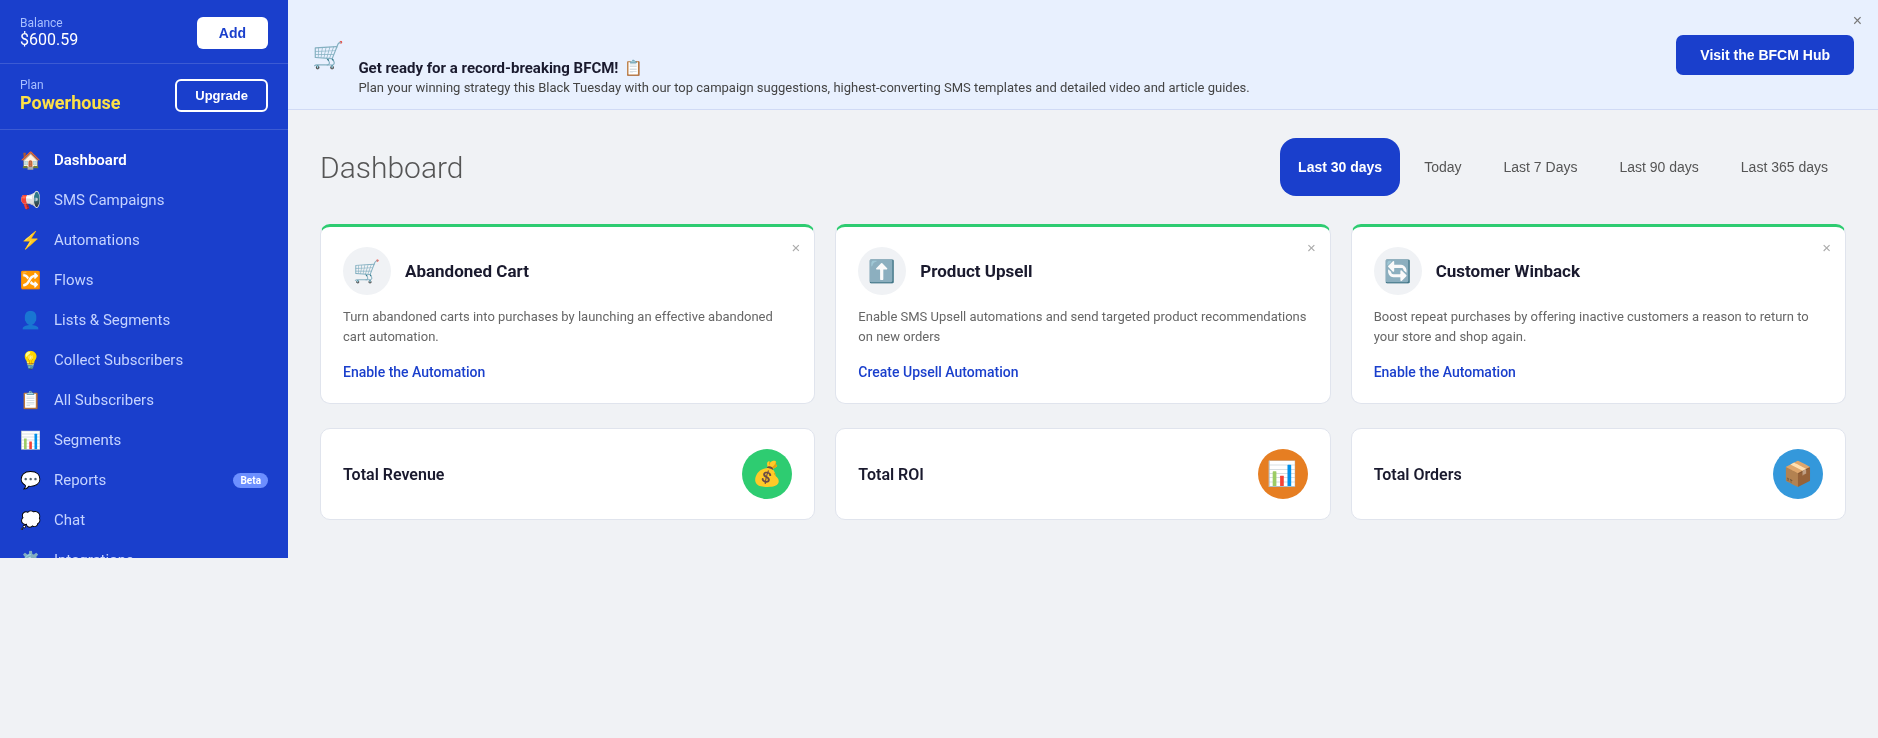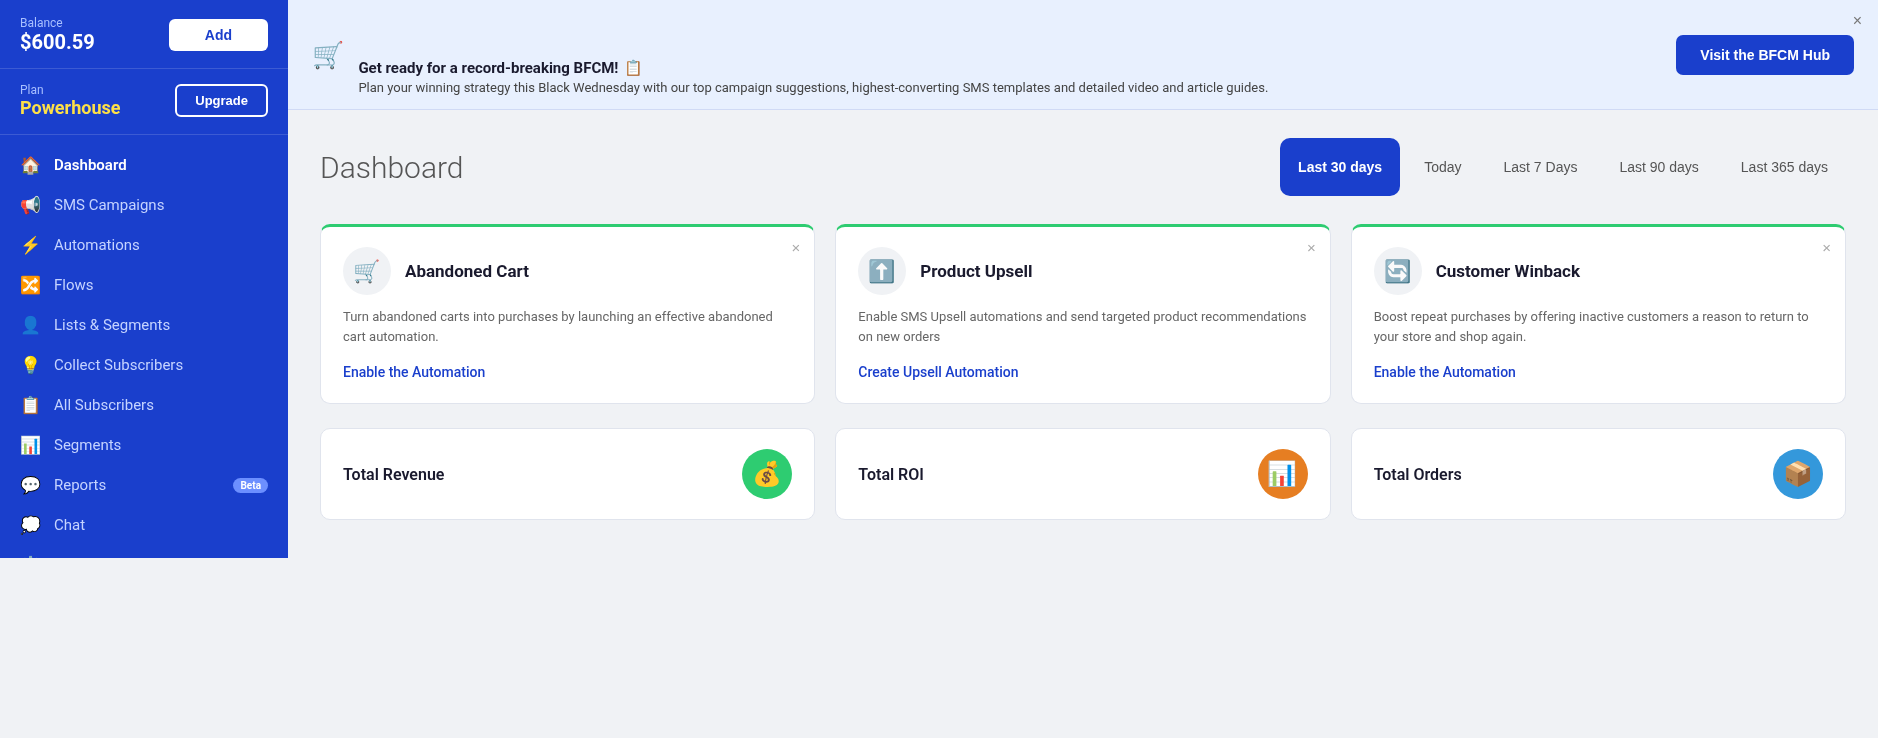--- a/index.html
+++ b/index.html
@@ -22,29 +22,29 @@
       justify-content: space-between;
       align-items: center;
     }
     .balance-label {
       color: #a8bfff;
       font-size: 12px;
       font-weight: 400;
     }
     .balance-amount {
       color: #fff;
-      font-size: 20px;
-      font-weight: 700;
+      font-size: 16px;
+      font-weight: 400;
     }
     .add-btn {
       background: #fff;
       color: #1a3fcc;
       border: none;
       border-radius: 6px;
-      padding: 8px 36px;
+      padding: 8px 22px;
       font-size: 14px;
       font-weight: 600;
       cursor: pointer;
     }
     .sidebar-plan {
       padding: 14px 20px 16px 20px;
       border-bottom: 1px solid rgba(255,255,255,0.15);
       display: flex;
       justify-content: space-between;
       align-items: center;
@@ -187,21 +187,21 @@
       font-weight: 300;
       color: #555;
     }
     .time-filters {
       display: flex;
       gap: 6px;
       align-items: center;
     }
     .time-btn {
       padding: 21px 18px;
-      border-radius: 10px;
+      border-radius: 16px;
       font-size: 14px;
       font-weight: 500;
       cursor: pointer;
       border: none;
       background: transparent;
       color: #555;
     }
     .time-btn.active {
       background: #1a3fcc;
       color: #fff;
@@ -392,21 +392,21 @@
 
 <main class="main">
 
   <div class="banner">
     <span class="banner-icon">🛒</span>
     <div class="banner-text-block">
       <div class="banner-title">
         <span>Get ready for a record-breaking BFCM!</span>
         <span class="banner-title-emoji">📋</span>
       </div>
-      <div class="banner-desc">Plan your winning strategy this Black Wednesday with our top campaign suggestions, highest-converting SMS templates and detailed video and article guides.</div>
+      <div class="banner-desc">Plan your winning strategy this Black Tuesday with our top campaign suggestions, highest-converting SMS templates and detailed video and article guides.</div>
     </div>
     <button class="banner-btn">Visit the BFCM Hub</button>
     <button class="banner-close">×</button>
   </div>
 
   <div class="content">
 
     <div class="dashboard-header">
       <h1 class="dashboard-title">Dashboard</h1>
       <div class="time-filters">

